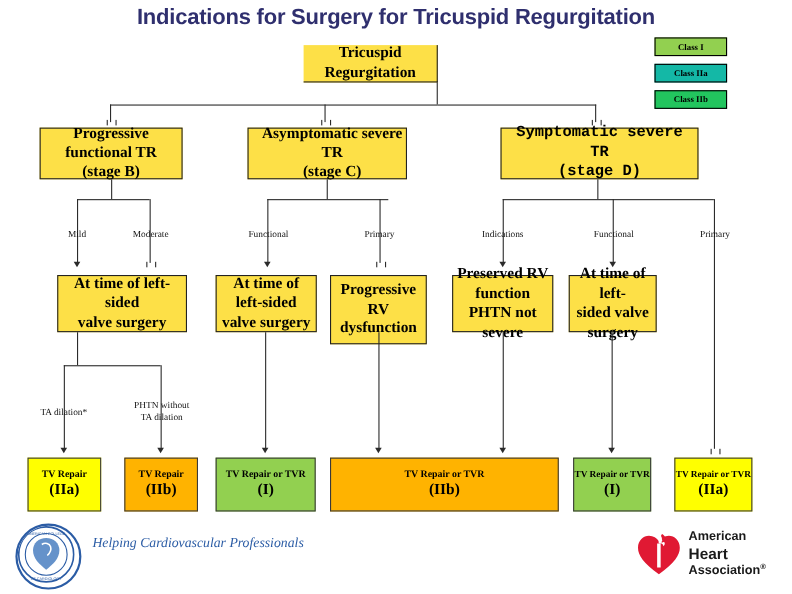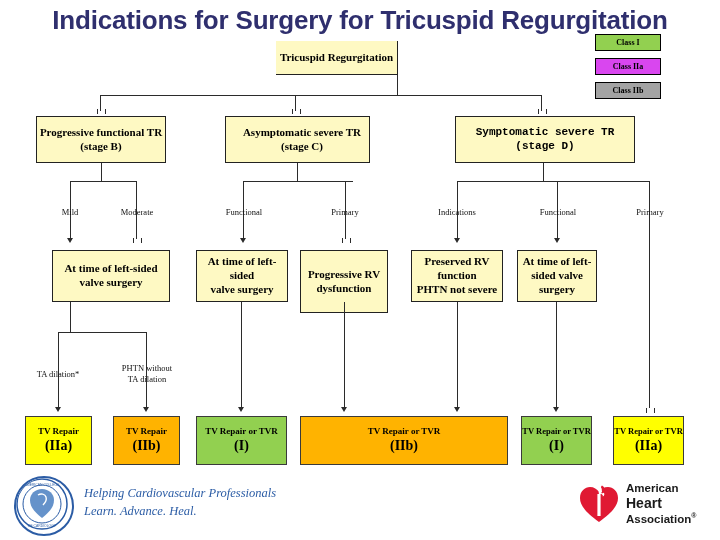--- a/index.html
+++ b/index.html
@@ -18,21 +18,21 @@
 
   
   .title {
     position: absolute;
     left: 0;
     top: 5px;
     width: 720px;
     text-align: center;
     font-family: "Liberation Sans", "DejaVu Sans", sans-serif;
     font-weight: bold;
-    font-size: 26px;
+    font-size: 20px;
     letter-spacing: -0.2px;
     color: #2f2f6e;
     white-space: nowrap;
   }
 
   
   .legend-box {
     position: absolute;
     border: 1px solid #000;
     box-sizing: border-box;
@@ -44,28 +44,28 @@
     align-items: center;
     justify-content: center;
     line-height: 1;
   }
 
   
   .node {
     position: absolute;
     box-sizing: border-box;
     border: 1px solid #222;
-    background: #fef9c3;
+    background: #fde047;
     display: flex;
     align-items: center;
     justify-content: center;
     text-align: center;
     font-family: "Liberation Serif", "DejaVu Serif", serif;
     font-weight: bold;
-    font-size: 11px;
+    font-size: 14px;
     line-height: 1.25;
     color: #000;
     padding: 1px 2px;
   }
   
   .node.partial {
     border-top: none;
     border-left: none;
   }
   
@@ -168,24 +168,24 @@
 </head>
 <body>
 
 <div id="slide">
 
   <div class="title">Indications for Surgery for Tricuspid Regurgitation</div>
 
   <div class="legend-box" style="left:595px; top:34px; width:66px; height:17px; background:#92D050;">
     <span>Class I</span>
   </div>
-  <div class="legend-box" style="left:595px; top:58px; width:66px; height:17px; background:#d946ef;">
+  <div class="legend-box" style="left:595px; top:58px; width:66px; height:17px; background:#14b8a6;">
     <span>Class IIa</span>
   </div>
-  <div class="legend-box" style="left:595px; top:82px; width:66px; height:17px; background:#a3a3a3;">
+  <div class="legend-box" style="left:595px; top:82px; width:66px; height:17px; background:#22c55e;">
     <span>Class IIb</span>
   </div>
 
   <div class="node partial" style="left:276px; top:41px; width:122px; height:34px;">
     <span>Tricuspid Regurgitation</span>
   </div>
 
   <div class="v-line" style="left:397px; top:75px; height:20px;"></div>
 
   <div class="h-line" style="left:100px; top:95px; width:298px;"></div>
@@ -350,21 +350,20 @@
       <circle cx="26" cy="26" r="25" fill="#ffffff" stroke="#2b5ca5" stroke-width="1.5"></circle>
       <circle cx="26" cy="26" r="19" fill="#ffffff" stroke="#2b5ca5" stroke-width="1"></circle>
       <path d="M26 11 c7 0 12 5 12 11 c0 8 -6 13 -12 18 c-6 -5 -12 -10 -12 -18 c0 -6 5 -11 12 -11 z" fill="#4a7fc1" opacity="0.85"></path>
       <path d="M22 17 c3 -2 7 -1 8 2 c1 3 -1 6 -3 8" fill="none" stroke="#ffffff" stroke-width="1.4"></path>
       <text x="26" y="8" font-size="3.4" fill="#2b5ca5" text-anchor="middle" font-family="Liberation Sans, sans-serif">AMERICAN COLLEGE</text>
       <text x="26" y="49" font-size="3.4" fill="#2b5ca5" text-anchor="middle" font-family="Liberation Sans, sans-serif">OF CARDIOLOGY</text>
     </svg>
   </div>
   <div class="acc-tagline">
     <div>Helping Cardiovascular Professionals</div>
-    <div>Learn. Advance. Heal.</div>
   </div>
 
   <div class="aha-wrap">
     <svg width="42" height="40" viewBox="0 0 42 40" aria-hidden="true">
       <path d="M21 38 C7 28 2 21 2 14 C2 7 7 3 12 3 C16 3 19 5 21 8 C23 5 26 3 30 3 C35 3 40 7 40 14 C40 21 35 28 21 38 Z" fill="#e01933"></path>
       <path d="M19.4 10 h3.2 v22 h-3.2 z" fill="#ffffff"></path>
       <path d="M21 10 c-1 -3 1 -5 3 -6 c-1 2 0 3 1.4 4.2 c1.6 1.4 1.2 3.4 -0.6 4.4 c0.4 -1.6 -0.6 -2 -1.4 -2.6 z" fill="#ffffff"></path>
       <path d="M24 1.5 c2.6 1.4 3.6 4 2.4 6.2 c-0.8 1.5 -2.4 2 -3.2 1.2 c1.4 -1.4 1.2 -3.2 0.2 -4.6 c-0.6 -0.9 -0.6 -1.9 0.6 -2.8 z" fill="#e01933"></path>
     </svg>
     <div class="aha-text">

